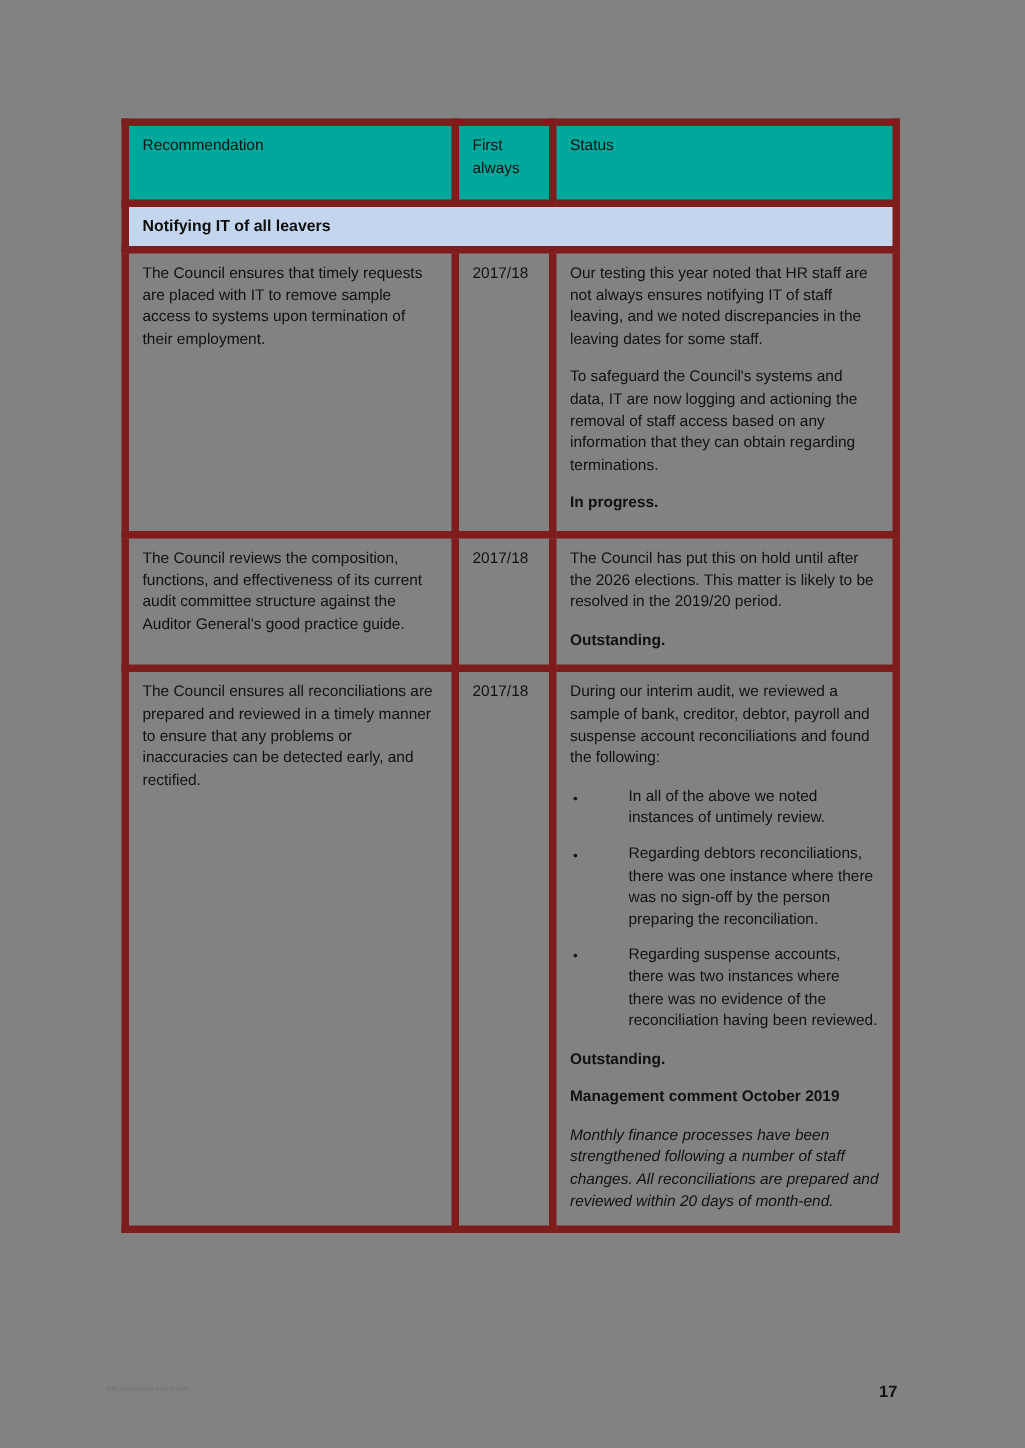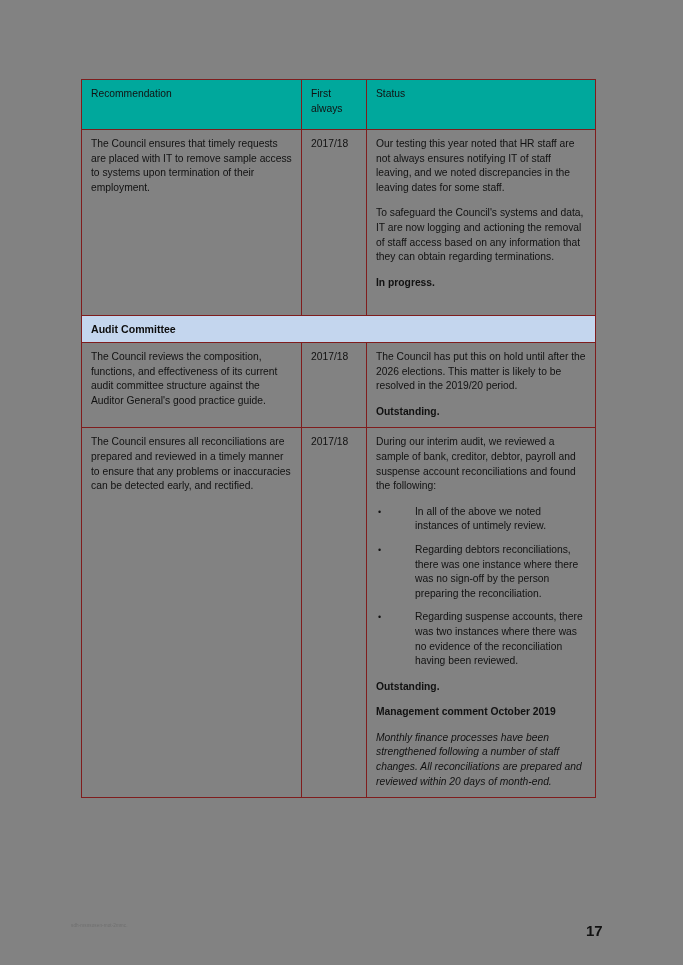--- a/index.html
+++ b/index.html
@@ -26,21 +26,21 @@
   
   .rec-table {
     position: absolute;
     left: 81px;
     top: 79px;
     width: 514px;
     border-collapse: collapse;
     table-layout: fixed;
   }
   .rec-table td, .rec-table th {
-    border: 1px solid #7f1d1d;
+    border: 5px solid #7f1d1d;
     vertical-align: top;
     padding: 7px 9px 8px 9px;
     font-size: 10.3px;
     line-height: 14.6px;
     color: #111111;
     text-align: left;
     font-weight: normal;
   }
 
   col.c-rec    { width: 220px; }
@@ -112,21 +112,21 @@
     font-size: 4.6px;
     letter-spacing: 0.1px;
     color: #6f6f6f;
     white-space: nowrap;
     font-family: "Liberation Sans", sans-serif;
   }
   .page-number {
     position: absolute;
     left: 586px;
     top: 922px;
-    font-size: 15px;
+    font-size: 11px;
     font-weight: bold;
     color: #111111;
   }
 </style>
 </head>
 <body>
 
 <div class="page">
 
   <table class="rec-table">
@@ -142,33 +142,33 @@
         <th>
           <span>First</span><br>
           <span>always</span>
         </th>
         <th>Status</th>
       </tr>
     </thead>
 
     <tbody>
 
+      <tr class="band">
+        <td colspan="3">Notifying IT of all leavers</td>
+      </tr>
       <tr class="row-tall-1">
         <td class="body-cell">The Council ensures that timely requests are placed with IT to remove sample access to systems upon termination of their employment.</td>
         <td class="body-cell">2017/18</td>
         <td class="body-cell">
           <p class="p">Our testing this year noted that HR staff are not always ensures notifying IT of staff leaving, and we noted discrepancies in the leaving dates for some staff.</p>
           <p class="p">To safeguard the Council's systems and data, IT are now logging and actioning the removal of staff access based on any information that they can obtain regarding terminations.</p>
           <p class="p bold">In progress.</p>
         </td>
       </tr>
 
-      <tr class="band">
-        <td colspan="3">Audit Committee</td>
-      </tr>
       <tr>
         <td class="body-cell">The Council reviews the composition, functions, and effectiveness of its current audit committee structure against the Auditor General's good practice guide.</td>
         <td class="body-cell">2017/18</td>
         <td class="body-cell">
           <p class="p">The Council has put this on hold until after the 2026 elections. This matter is likely to be resolved in the 2019/20 period.</p>
           <p class="p bold">Outstanding.</p>
         </td>
       </tr>
 
       <tr>

